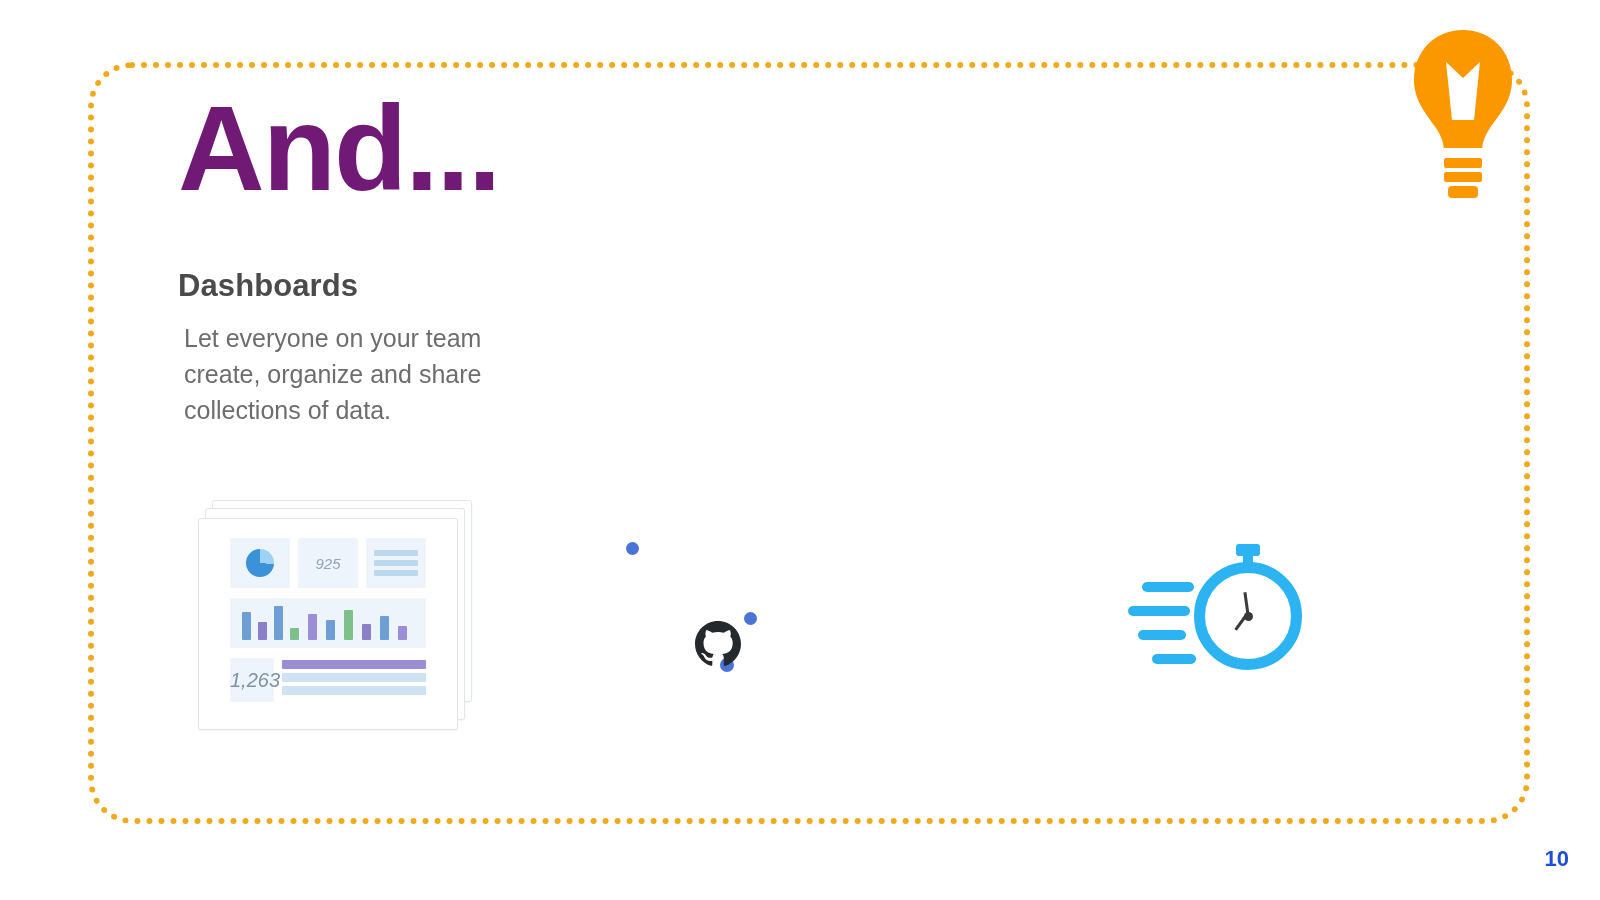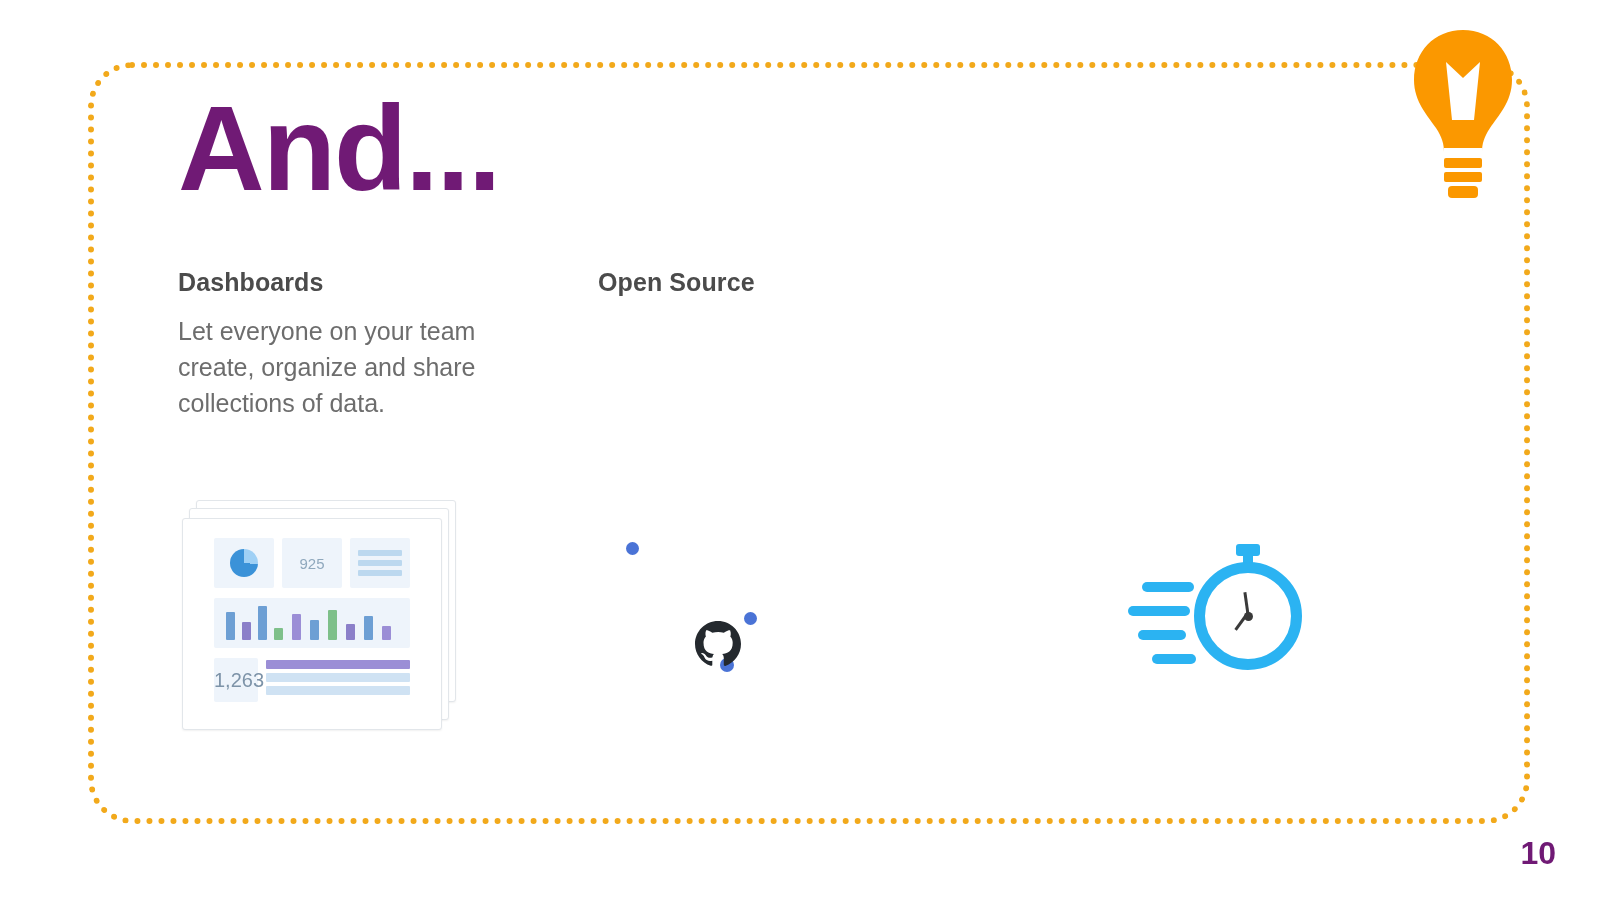--- a/index.html
+++ b/index.html
@@ -55,48 +55,48 @@
     width: 1260px;
     display: flex;
     gap: 0;
   }
   .column {
     width: 420px;
     box-sizing: border-box;
     padding-right: 40px;
   }
   .col-head {
-    font-size: 25px;
+    font-size: 31px;
     font-weight: bold;
     color: #4b4b4b;
     margin: 0 0 16px 0;
     letter-spacing: 0.1px;
   }
   .col-body {
     font-size: 25px;
     line-height: 1.44;
     color: #6d6d6d;
-    margin: 0;
+    margin: 6px;
     font-weight: 300;
   }
 
   
   .art-row {
     position: absolute;
     left: 178px;
     top: 500px;
     width: 1260px;
     height: 260px;
   }
   .art-cell {
     position: absolute;
     top: 0;
     height: 260px;
   }
-  .art-dash { left: 4px; width: 300px; }
+  .art-dash { left: 20px; width: 300px; font-style: italic; }
   .art-oss  { left: 420px; width: 300px; }
   .art-time { left: 930px; width: 300px; }
 
   
   .dash-wrap { position: relative; width: 270px; height: 240px; }
   .dash-card {
     position: absolute;
     background: #ffffff;
     border: 1px solid #e2e6ea;
     border-radius: 3px;
@@ -235,25 +235,25 @@
     position: absolute;
     right: 82px;
     top: 28px;
     width: 110px;
     height: 180px;
   }
 
   
   .page-num {
     position: absolute;
-    right: 44px;
+    right: 31px;
     bottom: 28px;
-    font-size: 32px;
+    font-size: 22px;
     font-weight: bold;
-    color: #701a75;
+    color: #1d4ed8;
   }
 </style>
 </head>
 <body>
 
 <div class="slide">
 
   <div class="dotted-frame"></div>
 
   <h1 class="title">And...</h1>
@@ -268,21 +268,20 @@
       <rect x="36" y="120" width="38" height="6" fill="#ffffff"></rect>
     </svg>
   </div>
 
   <div class="columns">
     <div class="column">
       <h2 class="col-head">Dashboards</h2>
       <p class="col-body">Let everyone on your team create, organize and share collections of data.</p>
     </div>
     <div class="column">
-      <h2 class="col-head">Open Source</h2>
     </div>
   </div>
 
   <div class="art-row">
 
     <div class="art-cell art-dash">
       <div class="dash-wrap">
         <div class="dash-card dash-back1"></div>
         <div class="dash-card dash-back2"></div>
         <div class="dash-card dash-front"></div>

